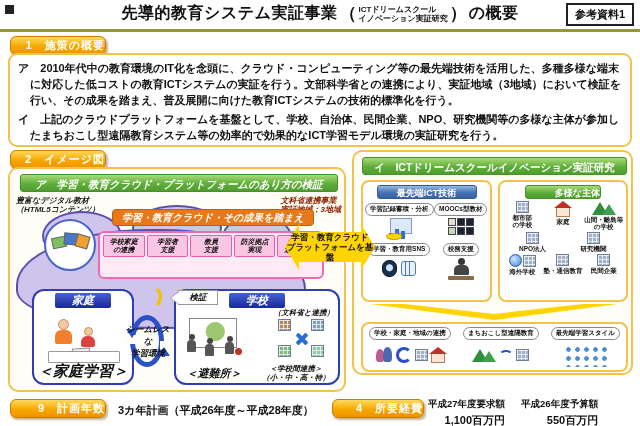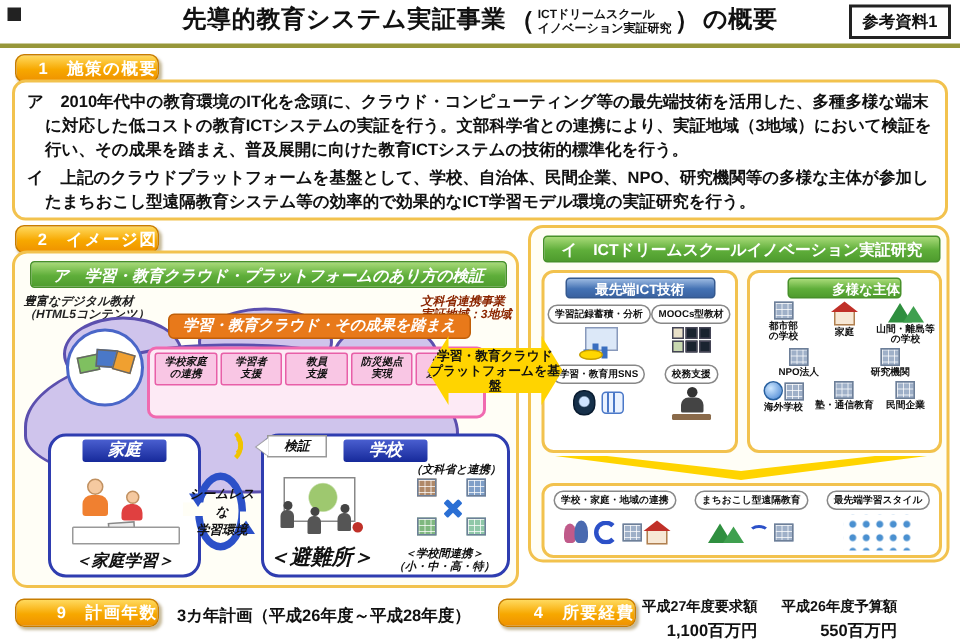--- a/index.html
+++ b/index.html
@@ -55,21 +55,21 @@
   #pink-box { position:absolute; left:88px; top:62px; width:226px; height:48px; background:#fdeaf5; border:2px solid #f06ab0; border-radius:6px; z-index:3; }
   #pink-title { font-size:9.5px; font-weight:bold; text-align:center; margin-top:2px; color:#111; }
   #pink-cells { display:flex; gap:2px; padding:2px 3px; }
   .pink-cell { flex:1; background:#f9c6e4; border:1px solid #e85fa8; border-radius:2px; font-size:7px; font-weight:bold; line-height:8px;
                text-align:center; display:flex; align-items:center; justify-content:center; height:22px; color:#111; }
   .blue-box { position:absolute; border:2px solid #2f3db0; border-radius:12px; background:#fff; }
   #home-box { left:22px; top:120px; width:102px; height:96px; }
   #school-box { left:164px; top:120px; width:166px; height:96px; }
   .blue-box-head { position:absolute; top:2px; left:50%; transform:translateX(-50%); width:56px; text-align:center; color:#fff; font-weight:bold;
                    font-size:11px; line-height:15px; background:linear-gradient(180deg,#4a5fd0,#16299a); border-radius:2px; }
-  .box-caption { position:absolute; bottom:2px; width:100%; text-align:center; font-size:11px; font-weight:bold; color:#111; }
+  .box-caption { position:absolute; bottom:2px; width:100%; text-align:center; font-size:15px; font-weight:bold; color:#111; }
   
   #home-ill { position:absolute; left:10px; top:22px; width:80px; height:52px; }
   .person { position:absolute; }
   .person .head { width:11px; height:11px; border-radius:50%; background:#f5c9a0; border:1px solid #c09060; }
   .person .body { width:17px; height:14px; border-radius:6px 6px 2px 2px; margin-left:-3px; }
   #mom { left:14px; top:6px; } #mom .body { background:#f08030; }
   #kid { left:40px; top:14px; } #kid .head{ width:9px; height:9px; } #kid .body { width:14px; height:11px; background:#e04040; }
   #desk { position:absolute; left:4px; bottom:2px; width:72px; height:12px; background:#fff; border:1px solid #999; border-radius:1px; }
   #book { position:absolute; left:28px; bottom:10px; width:18px; height:7px; background:#eee; border:1px solid #888; transform:rotate(-4deg); }
   
@@ -106,21 +106,21 @@
             background-image:linear-gradient(rgba(255,255,255,.75) 1px, transparent 1px), linear-gradient(90deg, rgba(255,255,255,.75) 1px, transparent 1px);
             background-size:4px 4px; }
   #school-cluster .b-icon { position:absolute; }
   #sb1 { left:8px; top:0; background-color:#b08968; }
   #sb2 { right:8px; top:0; background-color:#7f9fc8; }
   #sb3 { left:8px; bottom:4px; background-color:#7fb87f; }
   #sb4 { right:8px; bottom:4px; background-color:#8fc8a8; }
   #blue-x { position:absolute; left:24px; top:13px; width:14px; height:14px; }
   #blue-x::before, #blue-x::after { content:""; position:absolute; left:6px; top:0; width:4px; height:14px; background:#2b6fd4; border-radius:1px; }
   #blue-x::before { transform:rotate(45deg); } #blue-x::after { transform:rotate(-45deg); }
-  #shelter-cap { position:absolute; left:2px; bottom:2px; width:72px; text-align:center; font-size:14px; font-weight:bold; color:#111; }
+  #shelter-cap { position:absolute; left:2px; bottom:2px; width:72px; text-align:center; font-size:11px; font-weight:bold; color:#111; }
   #link-cap { position:absolute; right:0px; bottom:1px; width:84px; text-align:center; font-size:7.5px; font-weight:bold; line-height:8.5px; color:#111; }
 
   
   #center-arrow { position:absolute; left:285px; top:224px; width:90px; height:46px; z-index:6; }
   #ca-mid { position:absolute; left:13px; right:13px; top:8px; bottom:8px; background:#ffd400; }
   #ca-l { position:absolute; left:0; top:0; border-top:23px solid transparent; border-bottom:23px solid transparent; border-right:14px solid #ffd400; }
   #ca-r { position:absolute; right:0; top:0; border-top:23px solid transparent; border-bottom:23px solid transparent; border-left:14px solid #ffd400; }
   #ca-text { position:absolute; inset:0; display:flex; align-items:center; justify-content:center; text-align:center;
              font-size:8.5px; font-weight:bold; line-height:10px; color:#111; }
 

